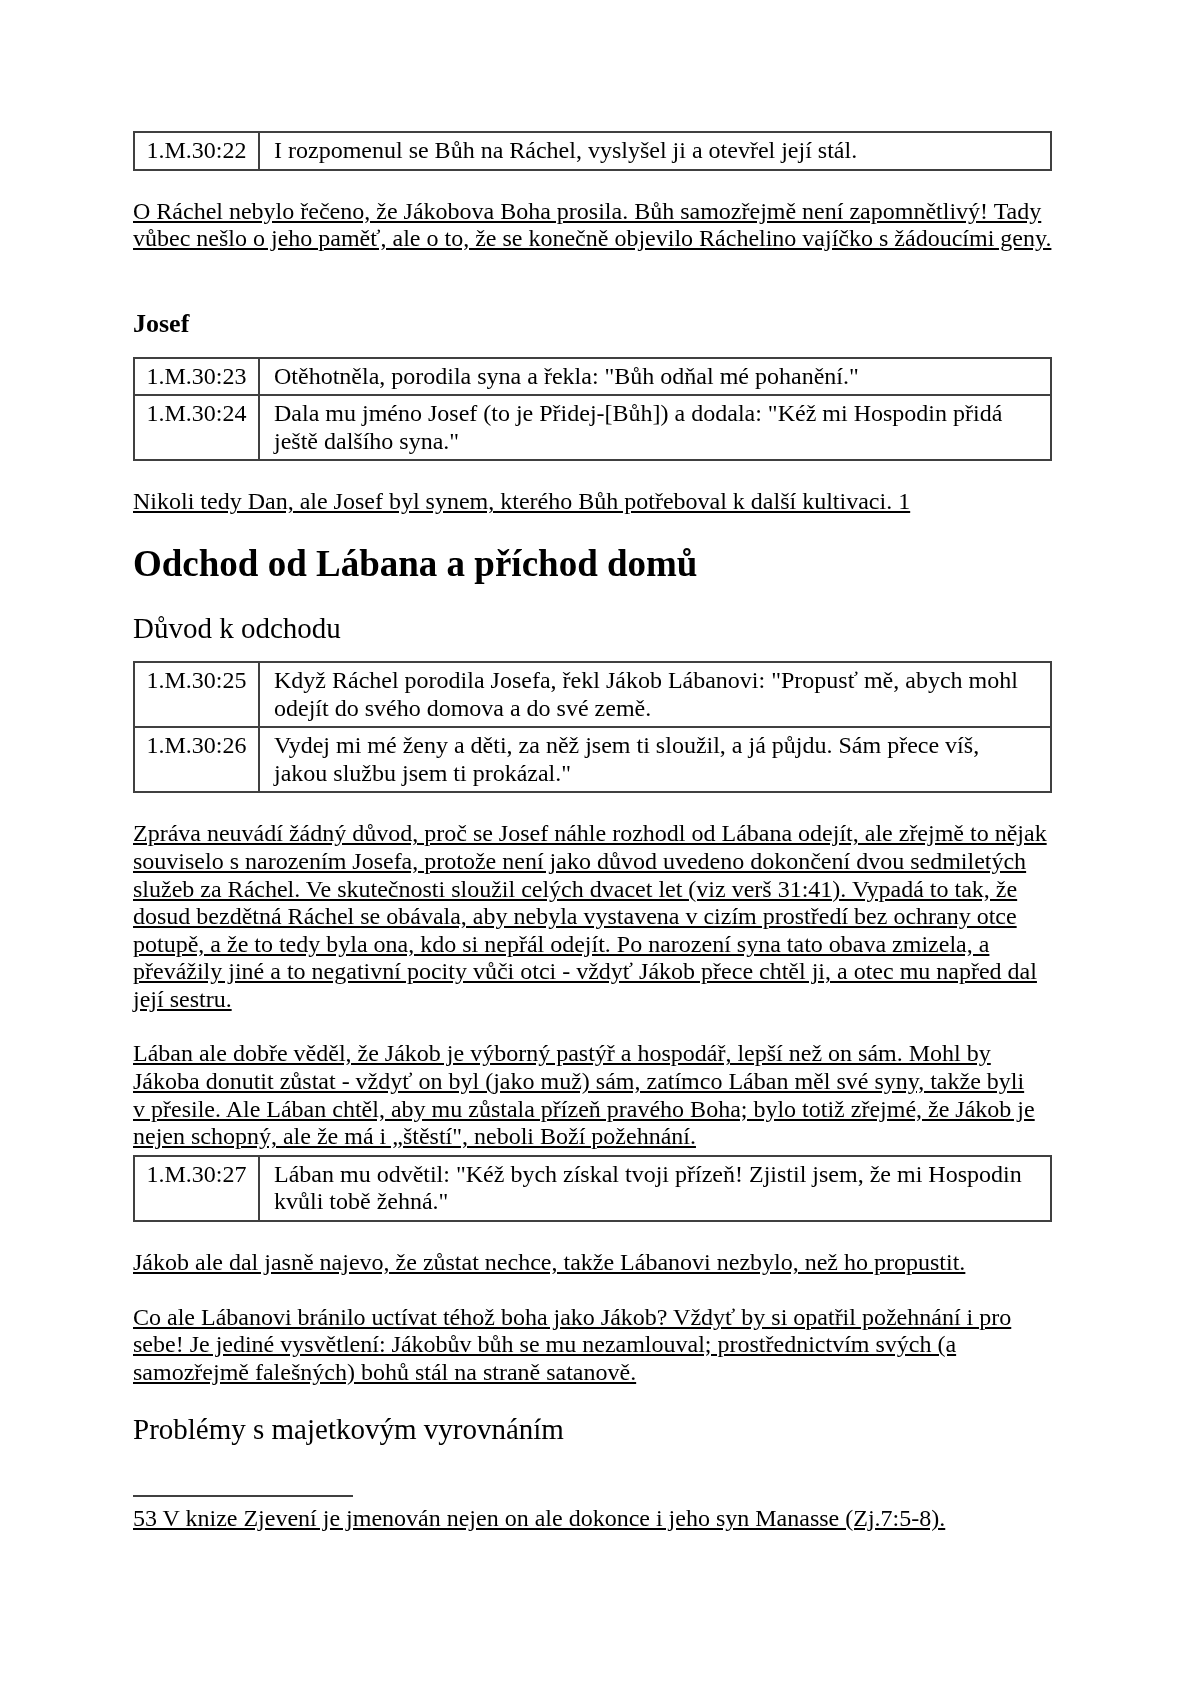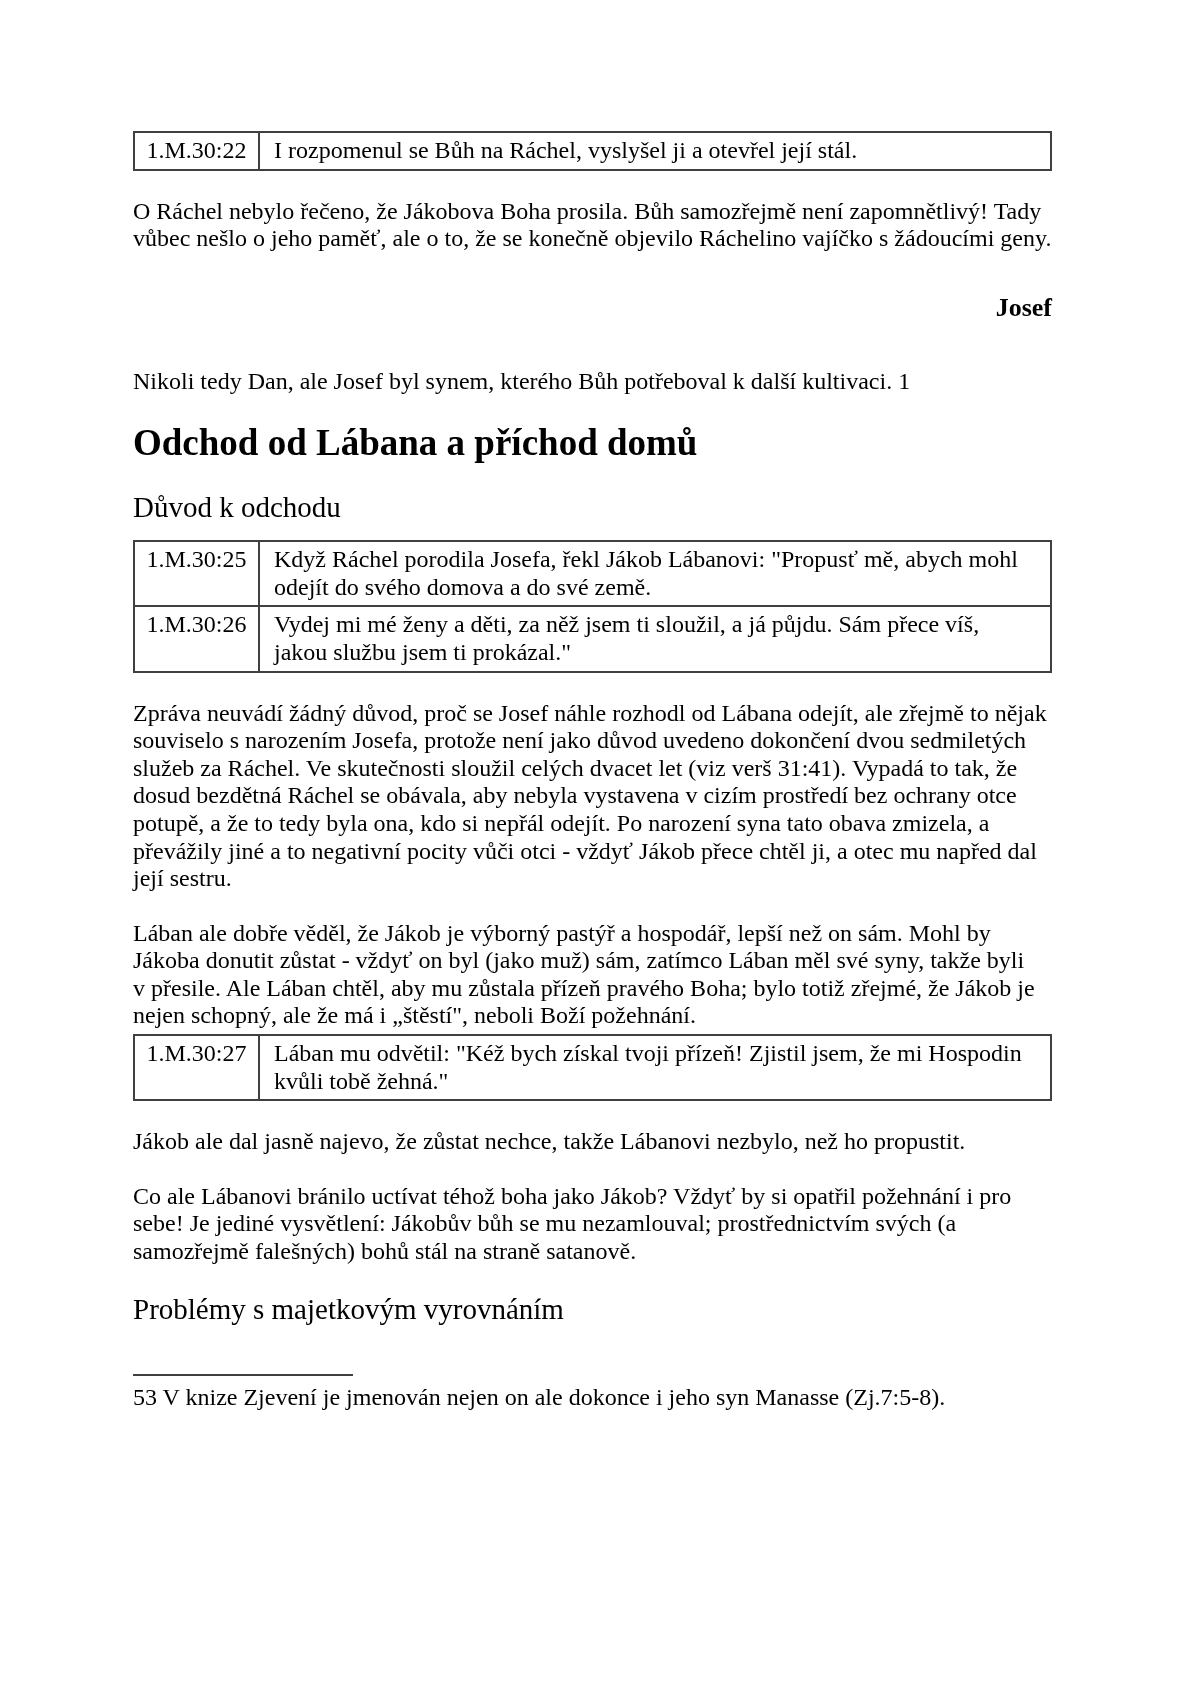--- a/index.html
+++ b/index.html
@@ -15,42 +15,42 @@
     padding: 131px 138px 17px 133px;
     background: #ffffff;
     color: #000000;
     font-family: "Liberation Serif", "DejaVu Serif", serif;
     font-size: 24px;
     line-height: 1.15;
     overflow: hidden;
   }
   p {
     margin: 27px 0;
+    text-decoration: underline;
   }
   p.tight {
     margin-bottom: 4px;
   }
   h1 {
     font-size: 37px;
     line-height: 1.15;
     margin: 24px 0 22px 0;
     font-weight: bold;
   }
   h2 {
     font-size: 29px;
     line-height: 1.15;
     margin: 26px 0 16px 0;
     font-weight: normal;
   }
   h3 {
     font-size: 26px;
     line-height: 1.15;
-    margin: 40px 0 18px 0;
+    margin: 56px 0 18px 0;
     font-weight: bold;
-    text-align: right;
   }
   table.verse-table {
     width: 100%;
     border-collapse: collapse;
     table-layout: fixed;
     margin: 0;
   }
   table.verse-table td {
     border: 2px solid #404040;
     padding: 4px 14px;
@@ -93,20 +93,28 @@
   <p>O Ráchel nebylo řečeno, že Jákobova Boha prosila. Bůh samozřejmě není zapomnětlivý! Tady vůbec nešlo o jeho paměť, ale o to, že se konečně objevilo Ráchelino vajíčko s&nbsp;žádoucími geny.</p>
 
   <h3>Josef</h3>
 
   <table class="verse-table">
     <colgroup>
         <col class="ref-col">
         <col>
       </colgroup>
     <tbody>
+        <tr>
+      <td class="ref">1.M.30:23</td>
+      <td>Otěhotněla, porodila syna a řekla: "Bůh odňal mé pohanění."</td>
+    </tr>
+    <tr>
+      <td class="ref">1.M.30:24</td>
+      <td>Dala mu jméno Josef (to je Přidej-[Bůh]) a dodala: "Kéž mi Hospodin přidá ještě dalšího syna."</td>
+    </tr>
   </tbody>
     </table>
 
   <p>Nikoli tedy Dan, ale Josef byl synem, kterého Bůh potřeboval k další kultivaci. 1</p>
 
   <h1>Odchod od Lábana a příchod domů</h1>
 
   <h2>Důvod k odchodu</h2>
 
   <table class="verse-table">

